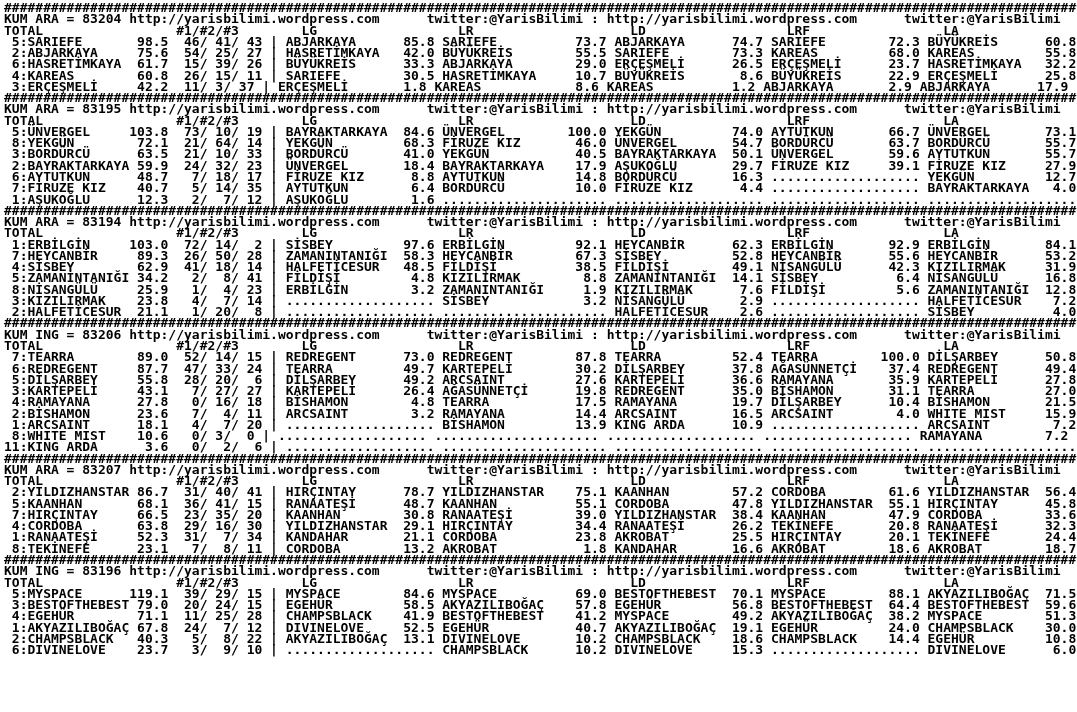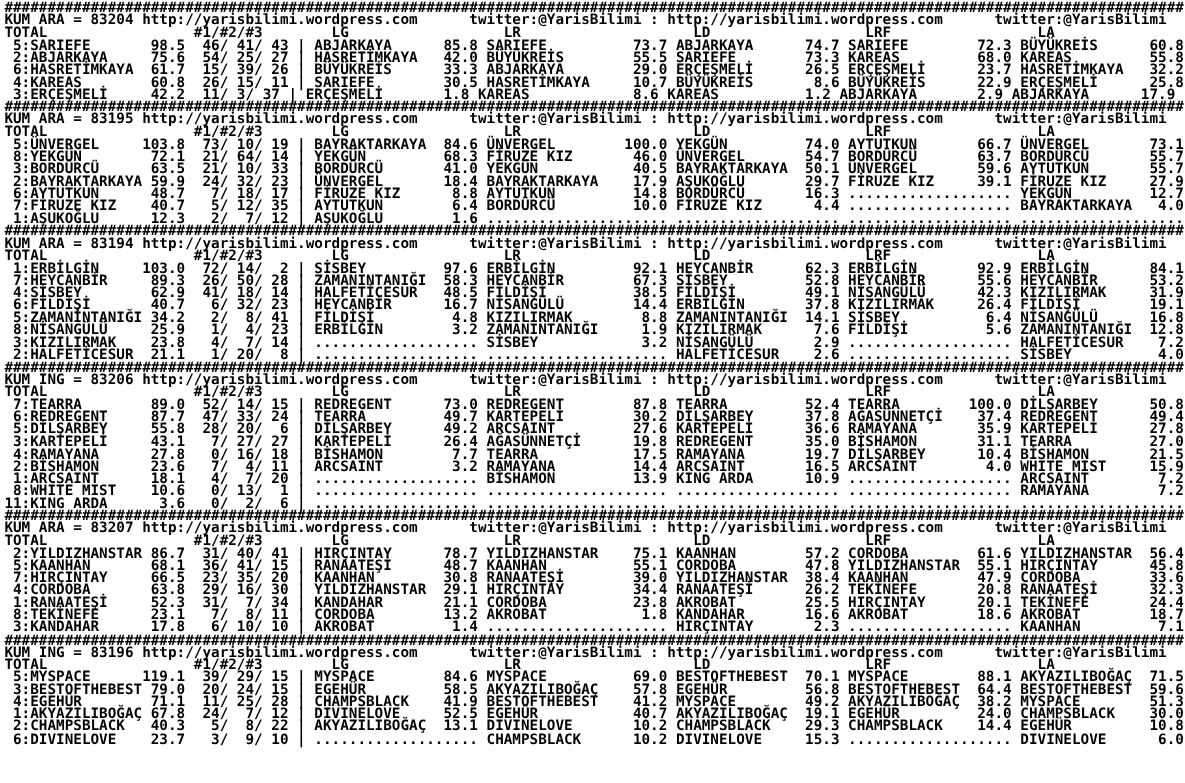--- a/index.html
+++ b/index.html
@@ -38,66 +38,64 @@
     </section>
     <section>
       <div class="ln">#########################################################################################################################################</div>
       <div class="ln">KUM ARA = 83195 http://yarisbilimi.wordpress.com      twitter:@YarisBilimi : http://yarisbilimi.wordpress.com      twitter:@YarisBilimi</div>
       <div class="ln">TOTAL                 #1/#2/#3        LG                  LR                    LD                  LRF                 LA</div>
       <div class="ln"> 5:ÜNVERGEL     103.8  73/ 10/ 19 | BAYRAKTARKAYA  84.6 ÜNVERGEL        100.0 YEKGÜN         74.0 AYTUTKUN       66.7 ÜNVERGEL       73.1</div>
       <div class="ln"> 8:YEKGÜN        72.1  21/ 64/ 14 | YEKGÜN         68.3 FİRUZE KIZ       46.0 ÜNVERGEL       54.7 BORDÜRCÜ       63.7 BORDÜRCÜ       55.7</div>
       <div class="ln"> 3:BORDÜRCÜ      63.5  21/ 10/ 33 | BORDÜRCÜ       41.0 YEKGÜN           40.5 BAYRAKTARKAYA  50.1 ÜNVERGEL       59.6 AYTUTKUN       55.7</div>
       <div class="ln"> 2:BAYRAKTARKAYA 59.9  24/ 32/ 23 | ÜNVERGEL       18.4 BAYRAKTARKAYA    17.9 AŞUKOĞLU       29.7 FİRUZE KIZ     39.1 FİRUZE KIZ     27.9</div>
       <div class="ln"> 6:AYTUTKUN      48.7   7/ 18/ 17 | FİRUZE KIZ      8.8 AYTUTKUN         14.8 BORDÜRCÜ       16.3 ................... YEKGÜN         12.7</div>
-      <div class="ln"> 7:FİRUZE KIZ    40.7   5/ 12/ 35 | AYTUTKUN        6.4 BORDÜRCÜ         10.0 FİRUZE KIZ      4.4 ................... BAYRAKTARKAYA   4.0</div>
+      <div class="ln"> 7:FİRUZE KIZ    40.7   5/ 14/ 35 | AYTUTKUN        6.4 BORDÜRCÜ         10.0 FİRUZE KIZ      4.4 ................... BAYRAKTARKAYA   4.0</div>
       <div class="ln"> 1:AŞUKOĞLU      12.3   2/  7/ 12 | AŞUKOĞLU        1.6 ..................... ................... ................... ...................</div>
     </section>
     <section>
       <div class="ln">#########################################################################################################################################</div>
       <div class="ln">KUM ARA = 83194 http://yarisbilimi.wordpress.com      twitter:@YarisBilimi : http://yarisbilimi.wordpress.com      twitter:@YarisBilimi</div>
       <div class="ln">TOTAL                 #1/#2/#3        LG                  LR                    LD                  LRF                 LA</div>
       <div class="ln"> 1:ERBİLGİN     103.0  72/ 14/  2 | SİSBEY         97.6 ERBİLGİN         92.1 HEYCANBİR      62.3 ERBİLGİN       92.9 ERBİLGİN       84.1</div>
       <div class="ln"> 7:HEYCANBİR     89.3  26/ 50/ 28 | ZAMANINTANIĞI  58.3 HEYCANBİR        67.3 SİSBEY         52.8 HEYCANBİR      55.6 HEYCANBİR      53.2</div>
       <div class="ln"> 4:SİSBEY        62.9  41/ 18/ 14 | HALFETİCESUR   48.5 FİLDİŞİ          38.5 FİLDİŞİ        49.1 NİSANGÜLÜ      42.3 KIZILIRMAK     31.9</div>
-      <div class="ln"> 6:FİLDİŞİ       40.7   6/ 32/ 23 | HEYCANBİR      16.7 NİSANGÜLÜ        14.4 ERBİLGİN       37.8 KIZILIRMAK     26.4 FİLDİŞİ        19.1</div>
       <div class="ln"> 5:ZAMANİNTANIĞI 34.2   2/  8/ 41 | FİLDİŞİ         4.8 KIZILIRMAK        8.8 ZAMANINTANIĞI  14.1 SİSBEY          6.4 NİSANGÜLÜ      16.8</div>
       <div class="ln"> 8:NİSANGÜLÜ     25.9   1/  4/ 23 | ERBİLGİN        3.2 ZAMANINTANIĞI     1.9 KIZILIRMAK      7.6 FİLDİŞİ         5.6 ZAMANINTANIĞI  12.8</div>
       <div class="ln"> 3:KIZILIRMAK    23.8   4/  7/ 14 | ................... SİSBEY            3.2 NİSANGÜLÜ       2.9 ................... HALFETİCESUR    7.2</div>
       <div class="ln"> 2:HALFETİCESUR  21.1   1/ 20/  8 | ................... ..................... HALFETİCESUR    2.6 ................... SİSBEY          4.0</div>
     </section>
     <section>
       <div class="ln">#########################################################################################################################################</div>
       <div class="ln">KUM ING = 83206 http://yarisbilimi.wordpress.com      twitter:@YarisBilimi : http://yarisbilimi.wordpress.com      twitter:@YarisBilimi</div>
       <div class="ln">TOTAL                 #1/#2/#3        LG                  LR                    LD                  LRF                 LA</div>
       <div class="ln"> 7:TEARRA        89.0  52/ 14/ 15 | REDREGENT      73.0 REDREGENT        87.8 TEARRA         52.4 TEARRA        100.0 DİLŞARBEY      50.8</div>
       <div class="ln"> 6:REDREGENT     87.7  47/ 33/ 24 | TEARRA         49.7 KARTEPELİ        30.2 DİLŞARBEY      37.8 AĞASÜNNETÇİ    37.4 REDREGENT      49.4</div>
       <div class="ln"> 5:DİLŞARBEY     55.8  28/ 20/  6 | DİLŞARBEY      49.2 ARCSAINT         27.6 KARTEPELİ      36.6 RAMAYANA       35.9 KARTEPELİ      27.8</div>
       <div class="ln"> 3:KARTEPELİ     43.1   7/ 27/ 27 | KARTEPELİ      26.4 AĞASÜNNETÇİ      19.8 REDREGENT      35.0 BİSHAMON       31.1 TEARRA         27.0</div>
-      <div class="ln"> 4:RAMAYANA      27.8   0/ 16/ 18 | BİSHAMON        7.7 TEARRA           17.5 RAMAYANA       19.7 DİLŞARBEY      10.4 BİSHAMON       21.5</div>
+      <div class="ln"> 4:RAMAYANA      27.8   0/ 16/ 18 | BİSHAMON        4.8 TEARRA           17.5 RAMAYANA       19.7 DİLŞARBEY      10.4 BİSHAMON       21.5</div>
       <div class="ln"> 2:BİSHAMON      23.6   7/  4/ 11 | ARCSAINT        3.2 RAMAYANA         14.4 ARCSAINT       16.5 ARCSAINT        4.0 WHITE MIST     15.9</div>
       <div class="ln"> 1:ARCSAINT      18.1   4/  7/ 20 | ................... BİSHAMON         13.9 KING ARDA      10.9 ................... ARCSAINT        7.2</div>
-      <div class="ln"> 8:WHITE MIST    10.6   0/ 13/  1 | ................... ..................... ................... ................... RAMAYANA        7.2</div>
+      <div class="ln"> 8:WHITE MIST    10.6   0/ 3/  0 | ................... ..................... ................... ................... RAMAYANA        7.2</div>
       <div class="ln">11:KING ARDA      3.6   0/  2/  6 | ................... ..................... ................... ................... ...................</div>
     </section>
     <section>
       <div class="ln">#########################################################################################################################################</div>
       <div class="ln">KUM ARA = 83207 http://yarisbilimi.wordpress.com      twitter:@YarisBilimi : http://yarisbilimi.wordpress.com      twitter:@YarisBilimi</div>
       <div class="ln">TOTAL                 #1/#2/#3        LG                  LR                    LD                  LRF                 LA</div>
       <div class="ln"> 2:YILDIZHANSTAR 86.7  31/ 40/ 41 | HIRÇINTAY      78.7 YILDIZHANSTAR    75.1 KAANHAN        57.2 CORDOBA        61.6 YILDIZHANSTAR  56.4</div>
       <div class="ln"> 5:KAANHAN       68.1  36/ 41/ 15 | RANAATEŞİ      48.7 KAANHAN          55.1 CORDOBA        47.8 YILDIZHANSTAR  55.1 HIRÇINTAY      45.8</div>
       <div class="ln"> 7:HIRÇINTAY     66.5  23/ 35/ 20 | KAANHAN        30.8 RANAATEŞİ        39.0 YILDIZHANSTAR  38.4 KAANHAN        47.9 CORDOBA        33.6</div>
       <div class="ln"> 4:CORDOBA       63.8  29/ 16/ 30 | YILDIZHANSTAR  29.1 HIRÇINTAY        34.4 RANAATEŞİ      26.2 TEKİNEFE       20.8 RANAATEŞİ      32.3</div>
       <div class="ln"> 1:RANAATEŞİ     52.3  31/  7/ 34 | KANDAHAR       21.1 CORDOBA          23.8 AKROBAT        25.5 HIRÇINTAY      20.1 TEKİNEFE       24.4</div>
       <div class="ln"> 8:TEKİNEFE      23.1   7/  8/ 11 | CORDOBA        13.2 AKROBAT           1.8 KANDAHAR       16.6 AKROBAT        18.6 AKROBAT        18.7</div>
-      <div class="ln"> 3:KANDAHAR      17.8   6/ 10/ 10 | AKROBAT         1.4 ..................... HIRÇINTAY       2.3 ................... KAANHAN         7.1</div>
     </section>
     <section>
       <div class="ln">#########################################################################################################################################</div>
       <div class="ln">KUM ING = 83196 http://yarisbilimi.wordpress.com      twitter:@YarisBilimi : http://yarisbilimi.wordpress.com      twitter:@YarisBilimi</div>
       <div class="ln">TOTAL                 #1/#2/#3        LG                  LR                    LD                  LRF                 LA</div>
       <div class="ln"> 5:MYSPACE      119.1  39/ 29/ 15 | MYSPACE        84.6 MYSPACE          69.0 BESTOFTHEBEST  70.1 MYSPACE        88.1 AKYAZILIBOĞAÇ  71.5</div>
       <div class="ln"> 3:BESTOFTHEBEST 79.0  20/ 24/ 15 | EGEHÜR         58.5 AKYAZILIBOĞAÇ    57.8 EGEHÜR         56.8 BESTOFTHEBEST  64.4 BESTOFTHEBEST  59.6</div>
       <div class="ln"> 4:EGEHÜR        71.1  11/ 25/ 28 | CHAMPSBLACK    41.9 BESTOFTHEBEST    41.2 MYSPACE        49.2 AKYAZILIBOĞAÇ  38.2 MYSPACE        51.3</div>
       <div class="ln"> 1:AKYAZILIBOĞAÇ 67.8  24/  7/ 12 | DIVINELOVE     52.5 EGEHÜR           40.7 AKYAZILIBOĞAÇ  19.1 EGEHÜR         24.0 CHAMPSBLACK    30.0</div>
-      <div class="ln"> 2:CHAMPSBLACK   40.3   5/  8/ 22 | AKYAZILIBOĞAÇ  13.1 DIVINELOVE       10.2 CHAMPSBLACK    29.3 CHAMPSBLACK    14.4 EGEHÜR         10.8</div>
+      <div class="ln"> 2:CHAMPSBLACK   40.3   5/  8/ 22 | AKYAZILIBOĞAÇ  13.1 DIVINELOVE       10.2 CHAMPSBLACK    18.6 CHAMPSBLACK    14.4 EGEHÜR         10.8</div>
       <div class="ln"> 6:DIVINELOVE    23.7   3/  9/ 10 | ................... CHAMPSBLACK      10.2 DIVINELOVE     15.3 ................... DIVINELOVE      6.0</div>
     </section>
   </main>
 
 </body></html>

